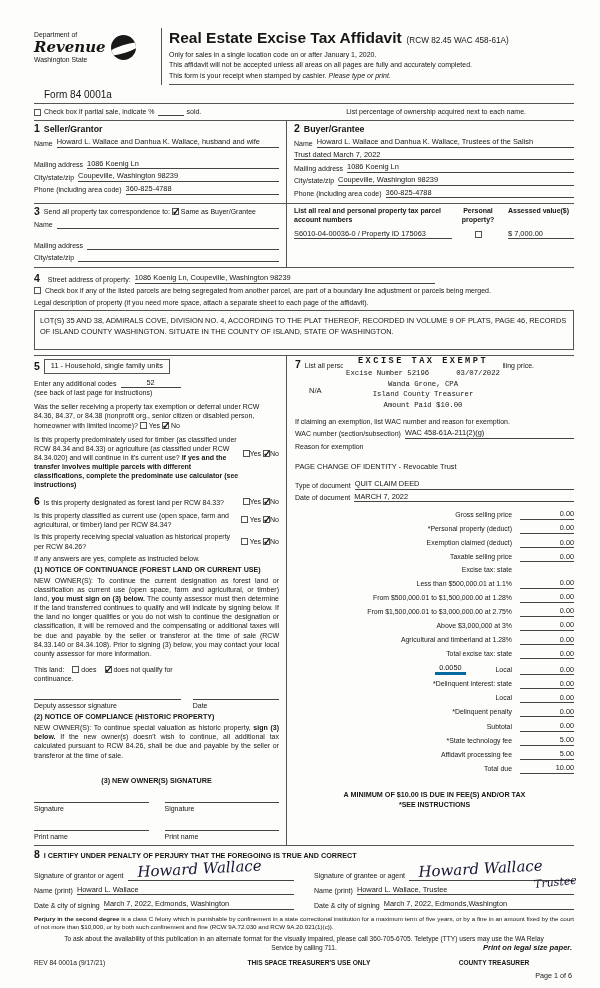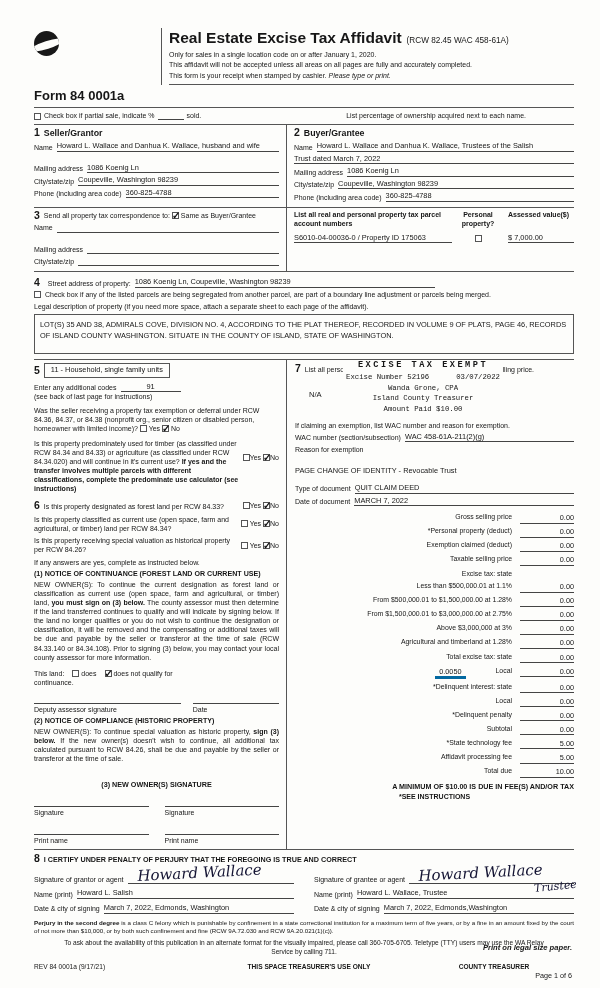--- a/index.html
+++ b/index.html
@@ -17,21 +17,21 @@
 .dept-name{font-size:15px;font-weight:bold;font-style:italic;font-family:"DejaVu Serif",serif;line-height:1.05}
 .dept-sub{font-size:6.8px}
 .logo{width:25px;height:25px;border-radius:50%;background:#181818;position:relative;overflow:hidden;flex:none}
 .logo::after{content:"";position:absolute;left:-5px;top:10px;width:36px;height:8px;background:#fdfdfb;border-radius:50%;transform:rotate(-18deg)}
 .headsep{width:1px;background:#555;align-self:stretch}
 .header-right{flex:1;border-bottom:1px solid #555;padding-bottom:4px}
 .title-row{display:flex;align-items:baseline;gap:5px}
 .title{font-size:15.5px;font-weight:bold}
 .rcw{font-size:8.2px}
 .hnote{font-size:7px;margin-top:1.5px}
-.form-number{font-size:13px;font-weight:bold;margin:3px 0 2px}
+.form-number{font-size:10px;font-weight:normal;margin:3px 10px 2px}
 
 .partial{display:flex;align-items:flex-end;gap:3px;padding:3px 0 4px;border-top:1px solid #555}
 .pct-line{width:26px;border-bottom:1px solid #444;height:8px;display:inline-block}
 .ownership-note{margin-left:auto;margin-right:48px}
 
 .row2{display:flex;border-top:1px solid #555}
 .col-a{width:252px;flex:none;padding:2px 7px 5px 0}
 .col-b{flex:1;border-left:1px solid #555;padding:2px 0 5px 7px}
 .sect-head{display:flex;align-items:baseline;margin-bottom:2px}
 .stitle{font-size:8.8px;font-weight:bold}
@@ -77,29 +77,29 @@
 .sigpair{display:flex;gap:16px;margin-top:17px}
 .sigcell{flex:1;border-top:1px solid #444;padding-top:1px}
 
 .s7top{position:relative;min-height:58px}
 .s7label{white-space:nowrap;overflow:hidden}
 .stamp{position:absolute;left:48px;width:160px;top:-3px;background:#fdfdfb;font-family:"Liberation Mono",monospace;text-align:center;z-index:2;padding:0 3px 2px}
 .stamp-title{font-size:8.6px;letter-spacing:2.5px;font-weight:bold;white-space:nowrap}
 .stamp-l2{display:flex;justify-content:space-between;font-size:7.3px;margin-top:2px}
 .stamp-c{font-size:7.3px;margin-top:1px}
 .na{position:absolute;left:14px;top:27px;font-size:7.6px;z-index:3}
-.s7line{display:flex;align-items:flex-start;margin-top:3px}
+.s7line{display:flex;align-items:center;margin-top:3px}
 .reason-val{margin-top:11px;font-size:7.4px}
 .taxtable{margin-top:7px}
-.taxrow{display:flex;justify-content:flex-end;align-items:flex-start;margin-bottom:3.6px}
+.taxrow{display:flex;justify-content:flex-end;align-items:flex-end;margin-bottom:3.6px}
 .tlabel{text-align:right;font-size:6.9px}
 .tval{width:54px;margin-left:8px;border-bottom:1px solid #444;text-align:right;font-size:7.3px;min-height:9px;flex:none}
 .tval.noline{border-bottom:none}
 .tprefix{border-bottom:3px solid #0369a1;padding:0 4px;margin-right:30px;font-size:7.3px}
-.minnote{text-align:right;font-weight:bold;font-size:7.2px;margin-top:4px}
+.minnote{text-align:center;font-weight:bold;font-size:7.2px;margin-top:16px}
 .seeinstr{text-align:center;font-weight:bold;font-size:7px;margin-top:1px}
 
 .sect8{border-top:1px solid #555;padding-top:3px}
 .s8head{display:flex;align-items:baseline;font-size:7.2px}
 .s8cols{display:flex;gap:20px;margin-top:3px}
 .s8col{flex:1}
 .sigline-row{display:flex;align-items:flex-end;height:17px}
 .sigspace{flex:1;border-bottom:1px solid #444;position:relative;height:12px;margin-left:4px}
 .script{position:absolute;left:10px;bottom:-3px;font-family:"DejaVu Serif",serif;font-style:italic;font-size:15px;white-space:nowrap;transform:rotate(-3deg);transform-origin:left bottom;z-index:6;color:#141433}
 .script.sub{left:auto;right:-4px;bottom:-13px;font-size:11px;transform:rotate(-6deg)}
@@ -115,20 +115,25 @@
 .legalnote{font-weight:bold;font-style:italic;font-size:7.6px}
 .pagenum{font-size:7.2px;margin-top:18px}
 </style>
 </head>
 <body>
 
 <div class="page">
 
   <div class="header">
     <div class="agency">
+      <div>
+        <div class="dept-small">Department of</div>
+        <div class="dept-name">Revenue</div>
+        <div class="dept-sub">Washington State</div>
+      </div>
       <div class="logo"></div>
     </div>
     <div class="headsep"></div>
     <div class="header-right">
       <div class="title-row">
         <span class="title">Real Estate Excise Tax Affidavit</span>
         <span class="rcw">(RCW 82.45 WAC 458-61A)</span>
       </div>
       <div class="hnote">Only for sales in a single location code on or after January 1, 2020.</div>
       <div class="hnote">This affidavit will not be accepted unless all areas on all pages are fully and accurately completed.</div>
@@ -251,21 +256,21 @@
   <div class="main">
     <div class="mleft">
 
       <div>
         <div class="s5head">
           <span class="snum">5</span>
           <span class="code-box">11 - Household, single family units</span>
         </div>
         <div class="line" style="margin-top:4px">
           <span>Enter any additional codes</span>
-          <span class="uval-short">91</span>
+          <span class="uval-short">52</span>
         </div>
         <div>(see back of last page for instructions)</div>
         <div class="q">
           <span class="qtext">Was the seller receiving a property tax exemption or deferral under RCW 84.36, 84.37, or 84.38 (nonprofit org., senior citizen or disabled person, homeowner with limited income)?</span>
           <span class="yn">
             <span class="cb"></span> <span>Yes</span>
             <span class="cb checked"></span> <span>No</span>
           </span>
         </div>
         <div class="q pad-r">
@@ -454,21 +459,21 @@
     <div class="s8cols">
       <div class="s8col">
         <div class="sigline-row">
           <span>Signature of grantor or agent</span>
           <span class="sigspace">
             <span class="script">Howard Wallace</span>
           </span>
         </div>
         <div class="s8field">
             <span class="flabel">Name (print)</span>
-            <span class="fval">Howard L. Salish</span>
+            <span class="fval">Howard L. Wallace</span>
           </div>
         <div class="s8field">
             <span class="flabel">Date &amp; city of signing</span>
             <span class="fval">March 7, 2022, Edmonds, Washington</span>
           </div>
       </div>
       <div class="s8col">
         <div class="sigline-row">
           <span>Signature of grantee or agent</span>
           <span class="sigspace">

